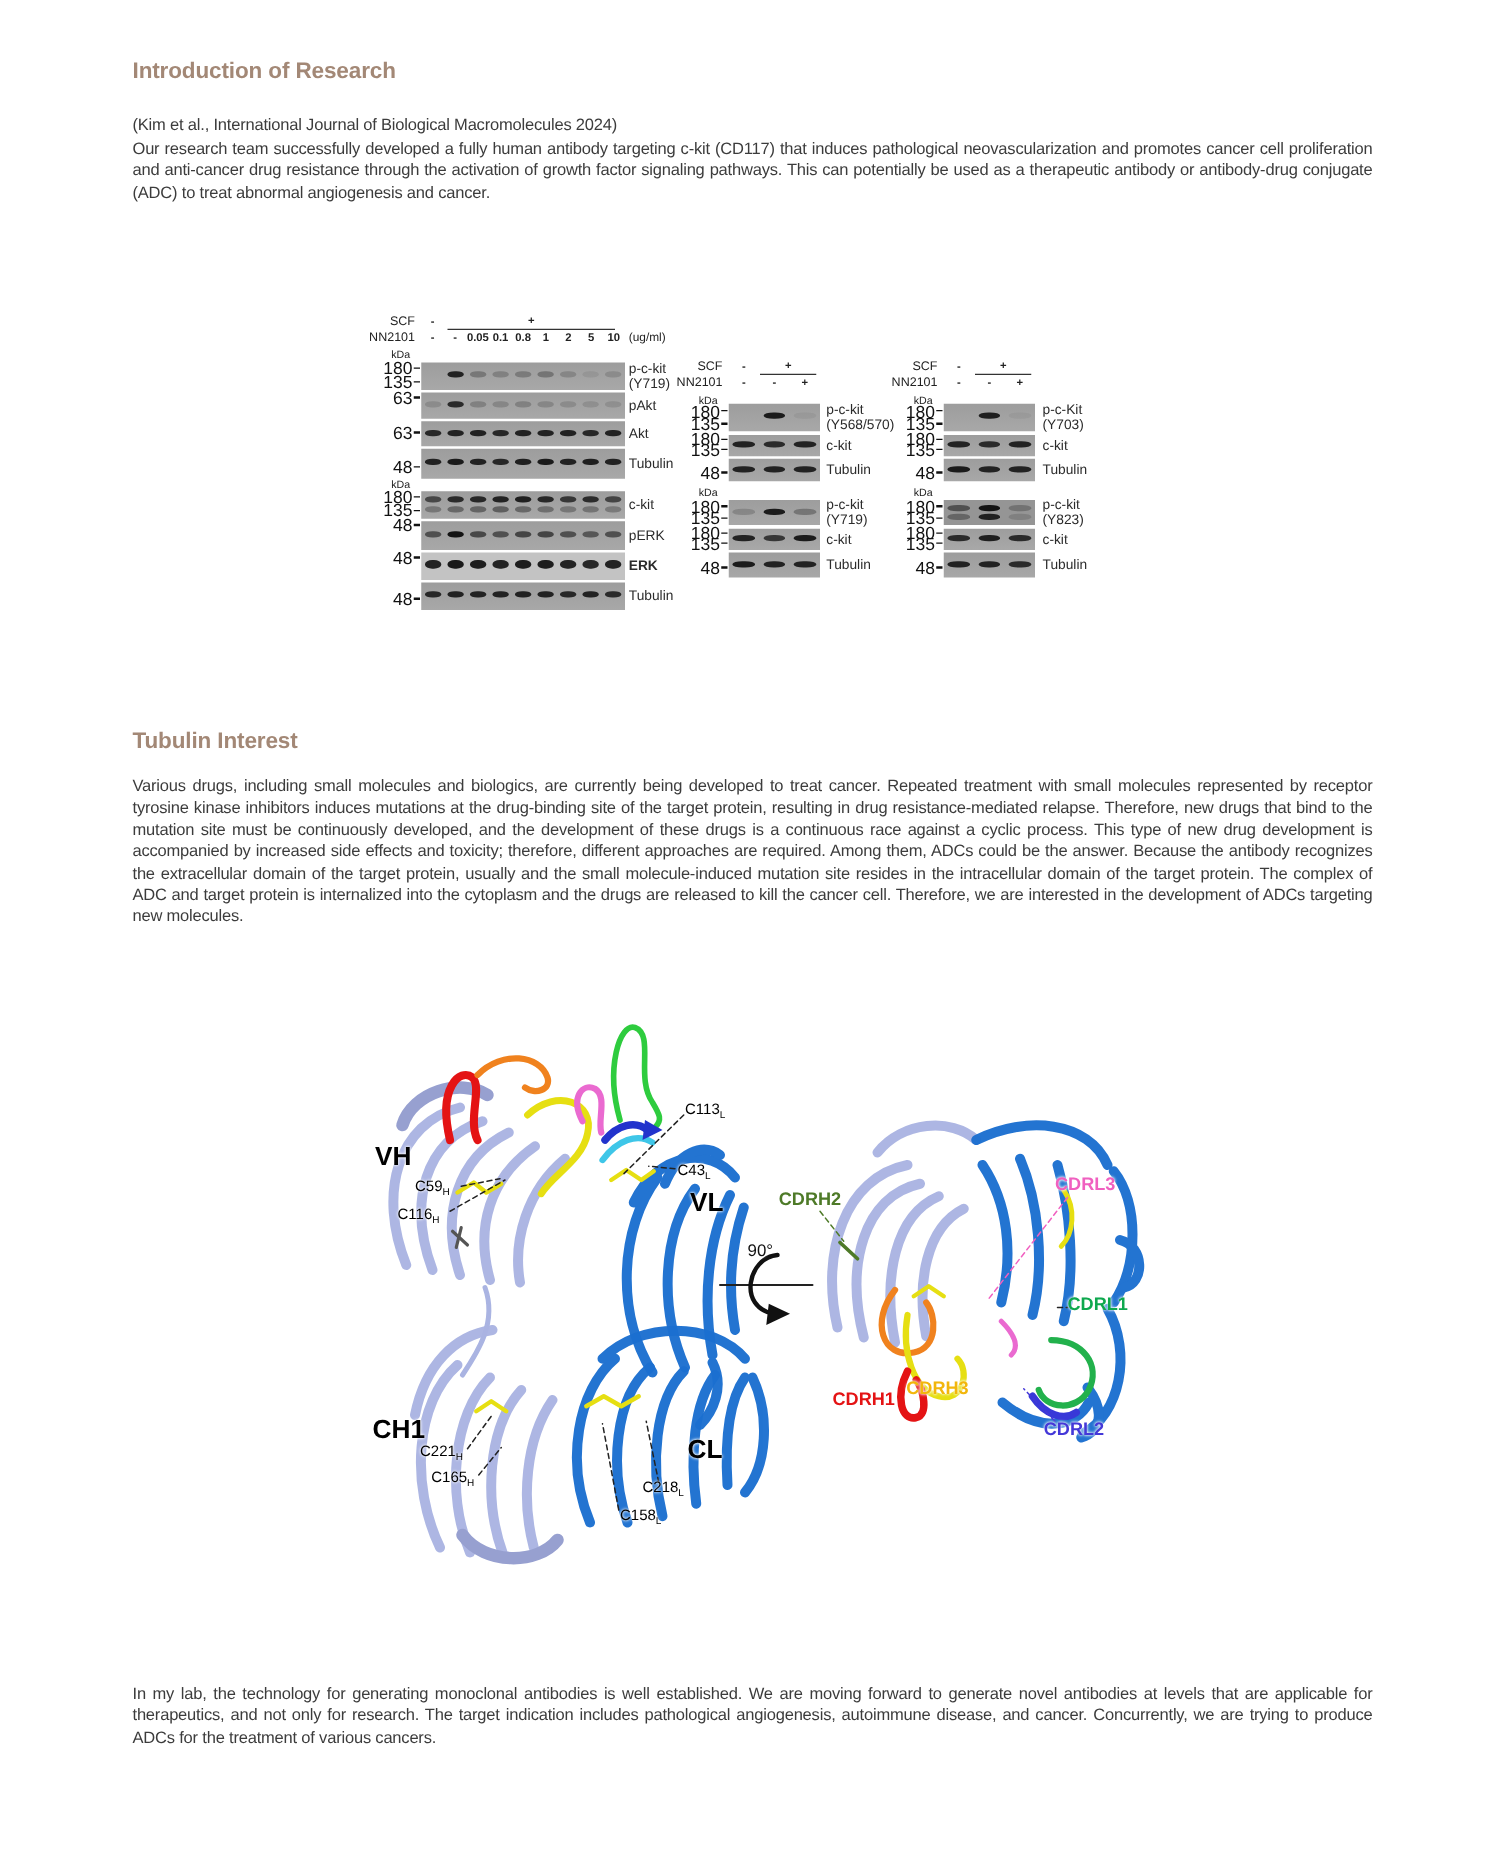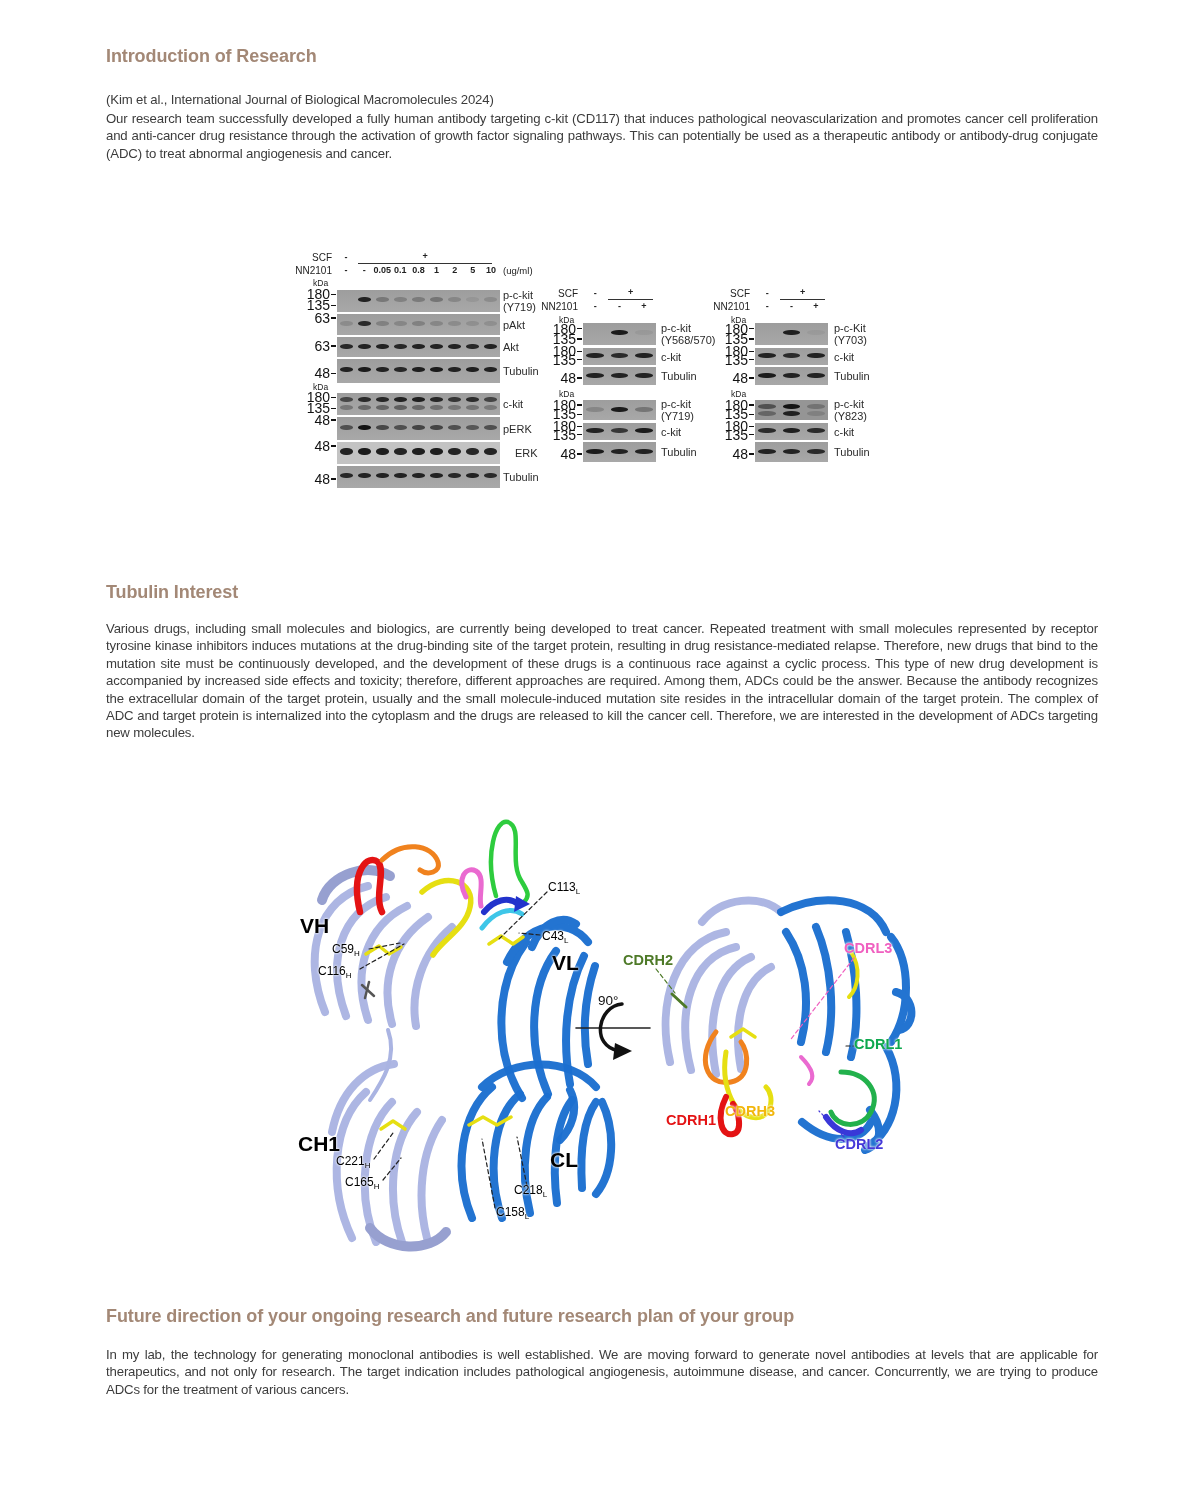--- a/index.html
+++ b/index.html
@@ -188,21 +188,21 @@
           <div class="bp-band" style="left: 74.98px; width: 13.04px; top: 6.4px; height: 7px; background: rgba(12, 12, 12, 0.9);"></div>
           <div class="bp-band" style="left: 93.0911px; width: 13.04px; top: 6.4px; height: 7px; background: rgba(12, 12, 12, 0.9);"></div>
           <div class="bp-band" style="left: 111.202px; width: 13.04px; top: 6.4px; height: 7px; background: rgba(12, 12, 12, 0.88);"></div>
           <div class="bp-band" style="left: 129.313px; width: 13.04px; top: 6.4px; height: 7px; background: rgba(12, 12, 12, 0.85);"></div>
           <div class="bp-band" style="left: 147.424px; width: 13.04px; top: 6.4px; height: 7px; background: rgba(12, 12, 12, 0.88);"></div>
         </div>
         <div class="bp-marker" style="left: 0px; width: 41px; top: 193.96px;">
           <span>48</span>
           <i class="tick"></i>
         </div>
-        <div class="bp-lbl" style="left: 220px; top: 195px;">ERK</div>
+        <div class="bp-lbl" style="left: 208px; top: 195px; font-weight: bold;">ERK</div>
         <div class="bp-box" style="left: 42px; top: 214px; width: 163px; height: 22px;">
           <div class="bp-band" style="left: 2.53556px; width: 13.04px; top: 7.4px; height: 5px; background: rgba(12, 12, 12, 0.82);"></div>
           <div class="bp-band" style="left: 20.6467px; width: 13.04px; top: 7.4px; height: 5px; background: rgba(12, 12, 12, 0.85);"></div>
           <div class="bp-band" style="left: 38.7578px; width: 13.04px; top: 7.4px; height: 5px; background: rgba(12, 12, 12, 0.85);"></div>
           <div class="bp-band" style="left: 56.8689px; width: 13.04px; top: 7.4px; height: 5px; background: rgba(12, 12, 12, 0.85);"></div>
           <div class="bp-band" style="left: 74.98px; width: 13.04px; top: 7.4px; height: 5px; background: rgba(12, 12, 12, 0.85);"></div>
           <div class="bp-band" style="left: 93.0911px; width: 13.04px; top: 7.4px; height: 5px; background: rgba(12, 12, 12, 0.85);"></div>
           <div class="bp-band" style="left: 111.202px; width: 13.04px; top: 7.4px; height: 5px; background: rgba(12, 12, 12, 0.82);"></div>
           <div class="bp-band" style="left: 129.313px; width: 13.04px; top: 7.4px; height: 5px; background: rgba(12, 12, 12, 0.85);"></div>
           <div class="bp-band" style="left: 147.424px; width: 13.04px; top: 7.4px; height: 5px; background: rgba(12, 12, 12, 0.8);"></div>
@@ -528,16 +528,15 @@
         <div class="sf-lbl sf-rot" style="left: 328px; top: 200px;"><span>90°</span></div>
         <div class="sf-lbl sf-cdr" style="left: 353px; top: 160px; color: rgb(78, 122, 40);"><span>CDRH2</span></div>
         <div class="sf-lbl sf-cdr" style="left: 574px; top: 148px; color: rgb(240, 96, 192);"><span>CDRL3</span></div>
         <div class="sf-lbl sf-cdr" style="left: 584px; top: 244px; color: rgb(14, 168, 78); text-align: right;"><span>CDRL1</span></div>
         <div class="sf-lbl sf-cdr" style="left: 396px; top: 320px; color: rgb(228, 19, 20);"><span>CDRH1</span></div>
         <div class="sf-lbl sf-cdr" style="left: 455px; top: 311px; color: rgb(242, 182, 12);"><span>CDRH3</span></div>
         <div class="sf-lbl sf-cdr" style="left: 565px; top: 344px; color: rgb(68, 56, 216);"><span>CDRL2</span></div>
       </div>
   </div>
 
-  <div class="heading" style="top:1306px">Future direction of your ongoing research and future research plan of your group</div>
   <div class="para" style="top:1346px">In my lab, the technology for generating monoclonal antibodies is well established. We are moving forward to generate novel antibodies at levels that are applicable for therapeutics, and not only for research. The target indication includes pathological angiogenesis, autoimmune disease, and cancer. Concurrently, we are trying to produce ADCs for the treatment of various cancers.</div>
 
 </div>
 
 </body></html>

